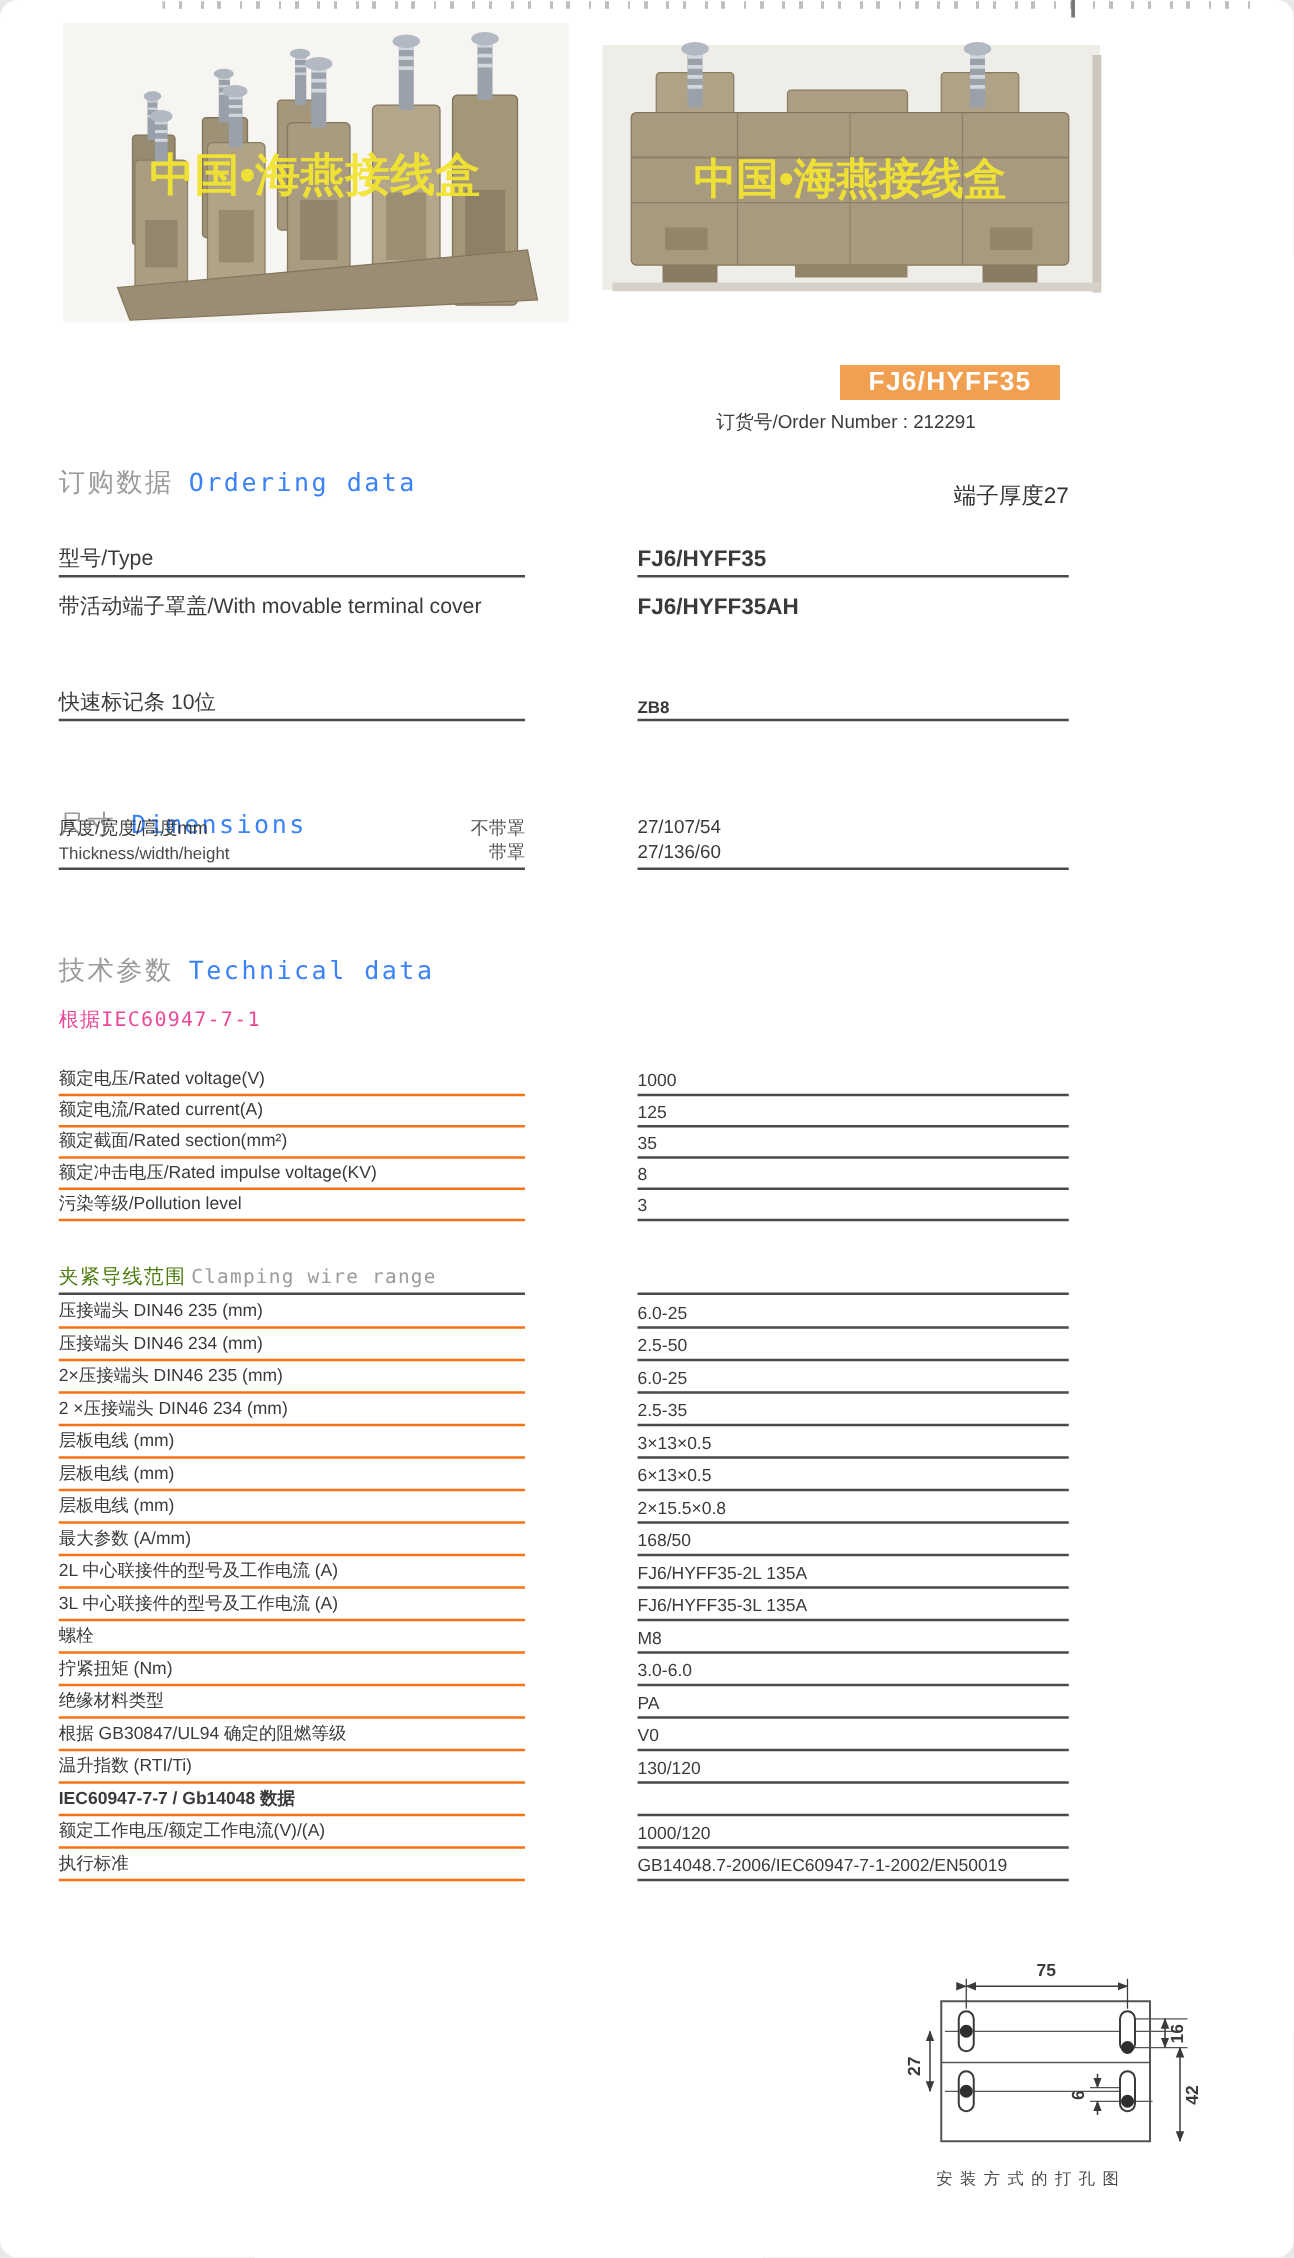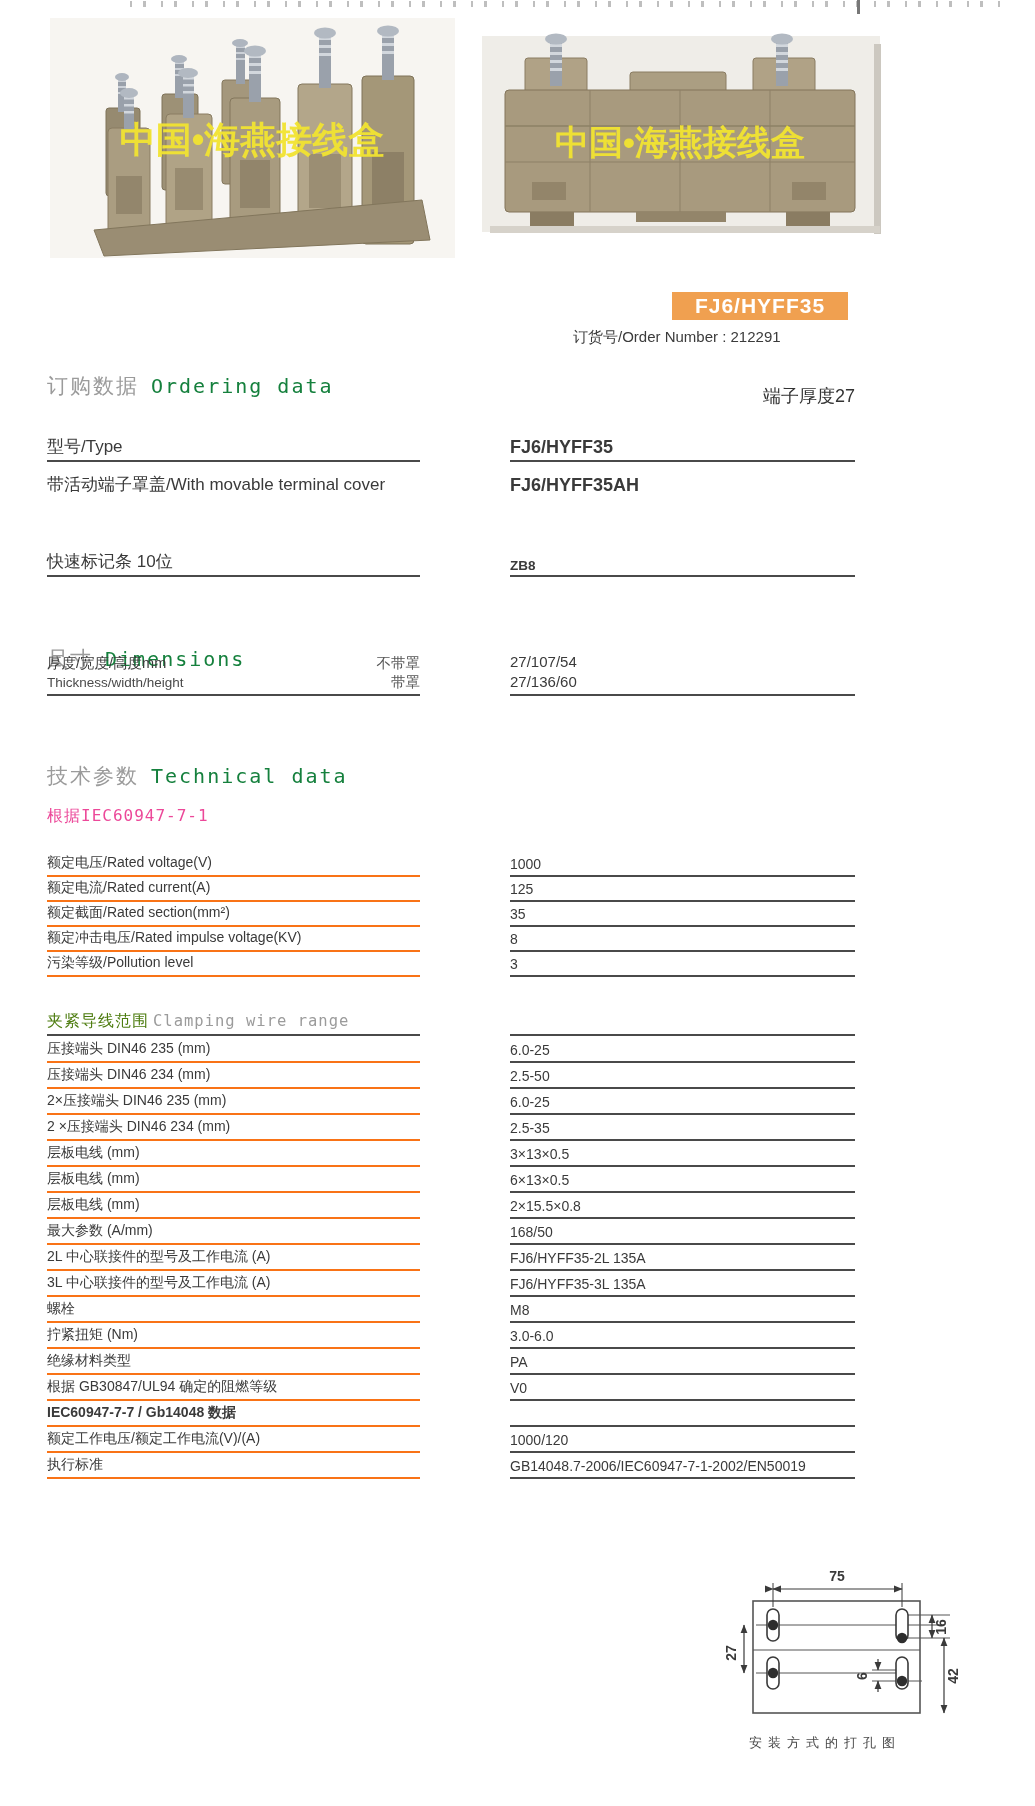--- a/index.html
+++ b/index.html
@@ -1,32 +1,33 @@
 <!DOCTYPE html>
 <html><head>
 <meta charset="utf-8">
 <style>
   html,body{margin:0;padding:0;background:#e8e8e8;}
   #page{
     position:relative;width:1035px;height:1806px;margin:0 auto;
     background:#ffffff;overflow:hidden;
     font-family:"Liberation Sans","DejaVu Sans",sans-serif;
     color:#3a3a3a;
+    border-radius:14px;
   }
   .abs{position:absolute;}
   
   #crop-strip{
     left:130px;top:1px;width:880px;height:6px;opacity:.55;
     background:repeating-linear-gradient(90deg,#8a8a8a 0 2px,transparent 2px 13px,#8a8a8a 13px 16px,transparent 16px 31px);
   }
   #crop-descender{left:857px;top:0;width:3px;height:14px;background:#777;}
   
   .sec-head{white-space:nowrap;}
   .sec-zh{font-size:21px;color:#9b9b9b;letter-spacing:2px;}
-  .sec-en{font-family:"DejaVu Sans Mono",monospace;font-size:20px;color:#15803d;letter-spacing:2px;margin-left:12px;}
+  .sec-en{font-family:"DejaVu Sans Mono",monospace;font-size:20px;color:#3b82f6;letter-spacing:2px;margin-left:12px;}
   .sub-zh{font-size:16px;color:#4d7c0f;letter-spacing:1px;}
   .sub-en{font-family:"DejaVu Sans Mono",monospace;font-size:15.5px;color:#9b9b9b;letter-spacing:1px;margin-left:4px;}
   
   #badge{
     left:672px;top:292px;width:176px;height:28px;background:#f0a050;
     color:#ffffff;font-weight:bold;font-size:21px;text-align:center;line-height:28px;
     letter-spacing:1px;
   }
   #order-number{left:573px;top:328px;font-size:15px;color:#3b3b3b;white-space:nowrap;}
   #thickness-note{left:640px;top:384px;width:215px;text-align:right;font-size:18px;color:#333;white-space:nowrap;}
@@ -369,20 +370,25 @@
       <span class="t-gap"></span>
       <span class="t-value">PA</span>
     </div>
 
     <div class="t-row cols">
       <span class="t-label">根据 GB30847/UL94 确定的阻燃等级</span>
       <span class="t-gap"></span>
       <span class="t-value">V0</span>
     </div>
 
+    <div class="t-row cols">
+      <span class="t-label">温升指数 (RTI/Ti)</span>
+      <span class="t-gap"></span>
+      <span class="t-value">130/120</span>
+    </div>
 
     <div class="t-row cols">
       <span class="t-label bold">IEC60947-7-7 / Gb14048 数据</span>
       <span class="t-gap"></span>
       <span class="t-value"></span>
     </div>
 
     <div class="t-row cols">
       <span class="t-label">额定工作电压/额定工作电流(V)/(A)</span>
       <span class="t-gap"></span>

